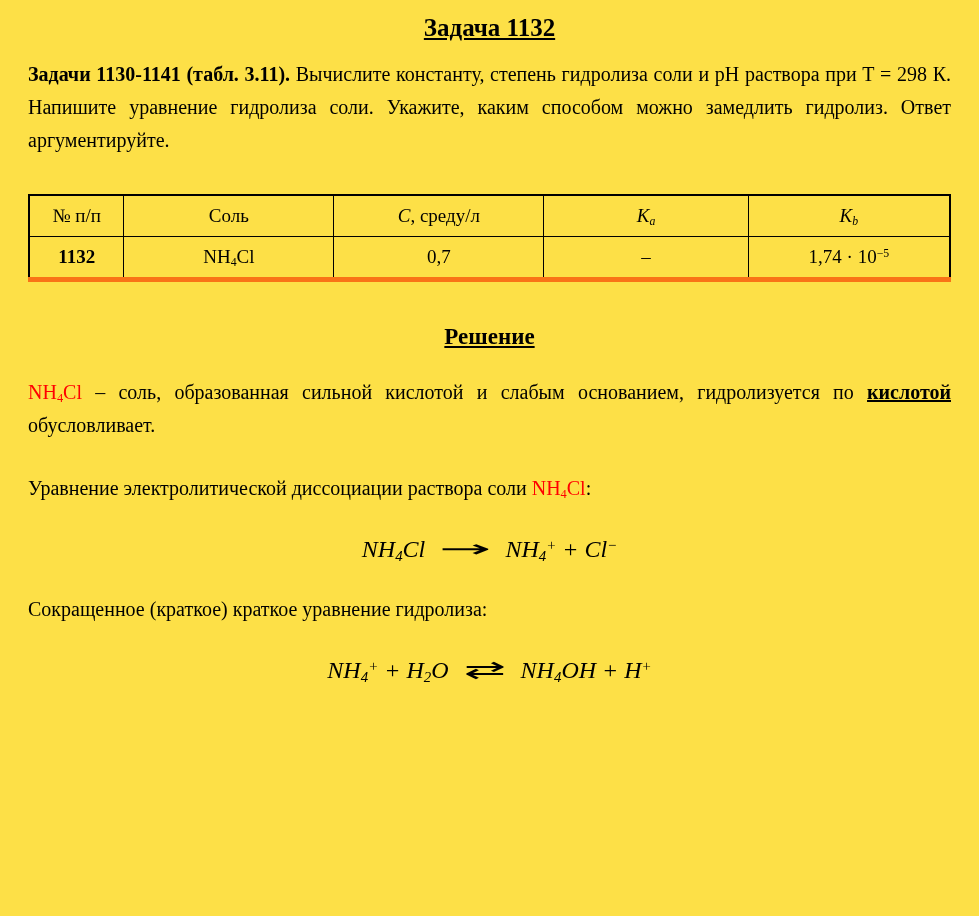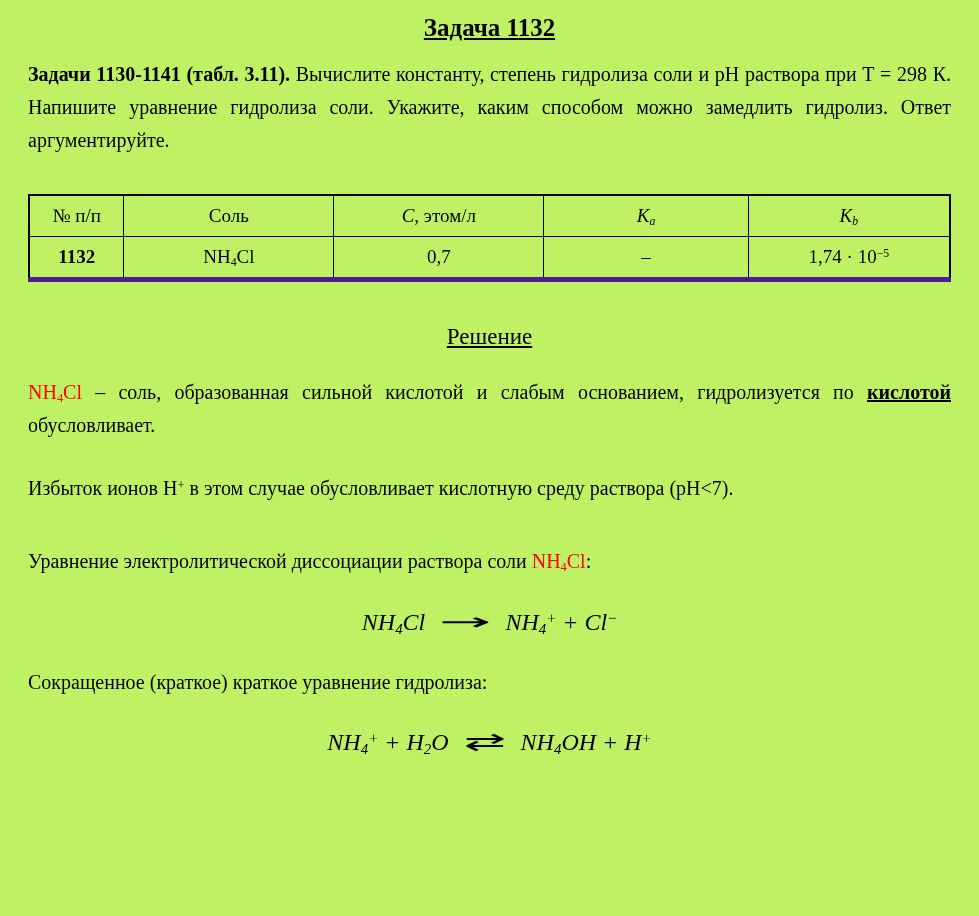--- a/index.html
+++ b/index.html
@@ -7,21 +7,21 @@
   body {
     width: 979px; height: 916px;
     font-family: "Liberation Serif", "DejaVu Serif", serif;
     color: #000000;
     overflow: hidden;
   }
   .page {
     width: 979px; height: 916px;
     padding: 14px 28px 15px 28px;
     overflow: hidden;
-    background: #bef264;
+    background: #fde047;
   }
   .title {
     font-size: 25px; font-weight: bold;
     text-decoration: underline;
     text-align: center;
     margin-bottom: 16px;
   }
   .para {
     font-size: 20px;
     line-height: 1.64;
@@ -45,28 +45,28 @@
     margin-bottom: 42px;
   }
   table.data-table th, table.data-table td {
     border: 1.5px solid #000000;
     text-align: center;
     vertical-align: middle;
     font-weight: normal;
     font-size: 19px;
     padding: 9px 6px;
   }
-  table.data-table tbody tr td { border-bottom: 5px solid #4c1d95; }
+  table.data-table tbody tr td { border-bottom: 5px solid #f97316; }
   .col-num  { width: 10.3%; }
   .col-salt { width: 22.8%; }
   .col-c    { width: 22.8%; }
   .col-ka   { width: 22.2%; }
   .col-kb   { width: 21.9%; }
   .solution-heading {
-    font-size: 23px; font-weight: normal;
+    font-size: 23px; font-weight: bold;
     text-decoration: underline;
     text-align: center;
     margin-bottom: 26px;
   }
   .equation {
     font-size: 24px;
     font-style: italic;
     text-align: center;
     margin-bottom: 18px;
   }
@@ -88,41 +88,40 @@
 
   <h1 class="title">Задача 1132</h1>
 
   <p class="para intro"><span class="b">Задачи 1130-1141 (табл. 3.11).</span><span> Вычислите константу, степень гидролиза соли и pH раствора при Т = 298 К. Напишите уравнение гидролиза соли. Укажите, каким способом можно замедлить гидролиз. Ответ аргументируйте.</span></p>
 
   <table class="data-table">
     <thead>
       <tr>
         <th class="col-num"><span>№ п/п</span></th>
         <th class="col-salt"><span>Соль</span></th>
-        <th class="col-c"><span class="i">С</span><span>, этом/л</span></th>
+        <th class="col-c"><span class="i">С</span><span>, среду/л</span></th>
         <th class="col-ka"><span class="i">K</span><sub class="i">a</sub></th>
         <th class="col-kb"><span class="i">K</span><sub class="i">b</sub></th>
       </tr>
     </thead>
     <tbody>
       <tr>
         <td><span class="b">1132</span></td>
         <td><span>NH</span><sub>4</sub><span>Cl</span></td>
         <td><span>0,7</span></td>
         <td><span>–</span></td>
         <td><span>1,74 · 10</span><sup>−5</sup></td>
       </tr>
     </tbody>
   </table>
 
   <h2 class="solution-heading">Решение</h2>
 
   <p class="para sol-para"><span class="red">NH</span><sub class="red">4</sub><span class="red">Cl</span><span> – соль, образованная сильной кислотой и слабым основанием, гидролизуется по </span><span class="b u">кислотой</span><span> обусловливает.</span></p>
 
-  <p class="para sol-para gap-lg"><span>Избыток ионов Н</span><sup>+</sup><span> в этом случае обусловливает кислотную среду раствора (pH&lt;7).</span></p>
 
   <p class="para sol-para"><span>Уравнение электролитической диссоциации раствора соли </span><span class="red">NH</span><sub class="red">4</sub><span class="red">Cl</span><span>:</span></p>
 
   <div class="eq-block">
     <div class="equation"><span>NH</span><sub>4</sub><span>Cl</span><span class="arr arr-right">→</span><span>NH</span><sub>4</sub><sup>+</sup><span> + Cl</span><sup>−</sup></div>
   </div>
 
   <p class="para sol-para"><span>Сокращенное (краткое) краткое уравнение гидролиза:</span></p>
 
   <div class="equation last"><span>NH</span><sub>4</sub><sup>+</sup><span> + H</span><sub>2</sub><span>O</span><span class="arr arr-eq">⇄</span><span>NH</span><sub>4</sub><span>OH + H</span><sup>+</sup></div>

